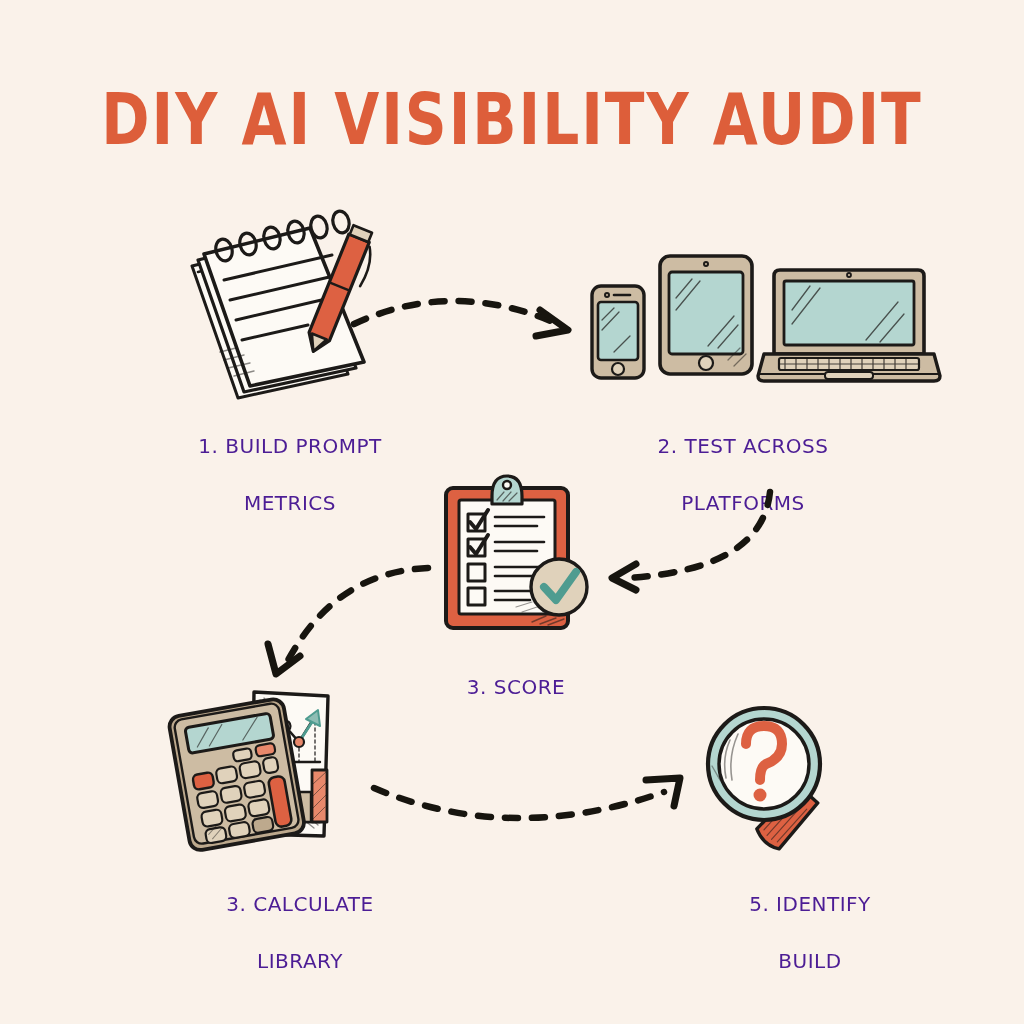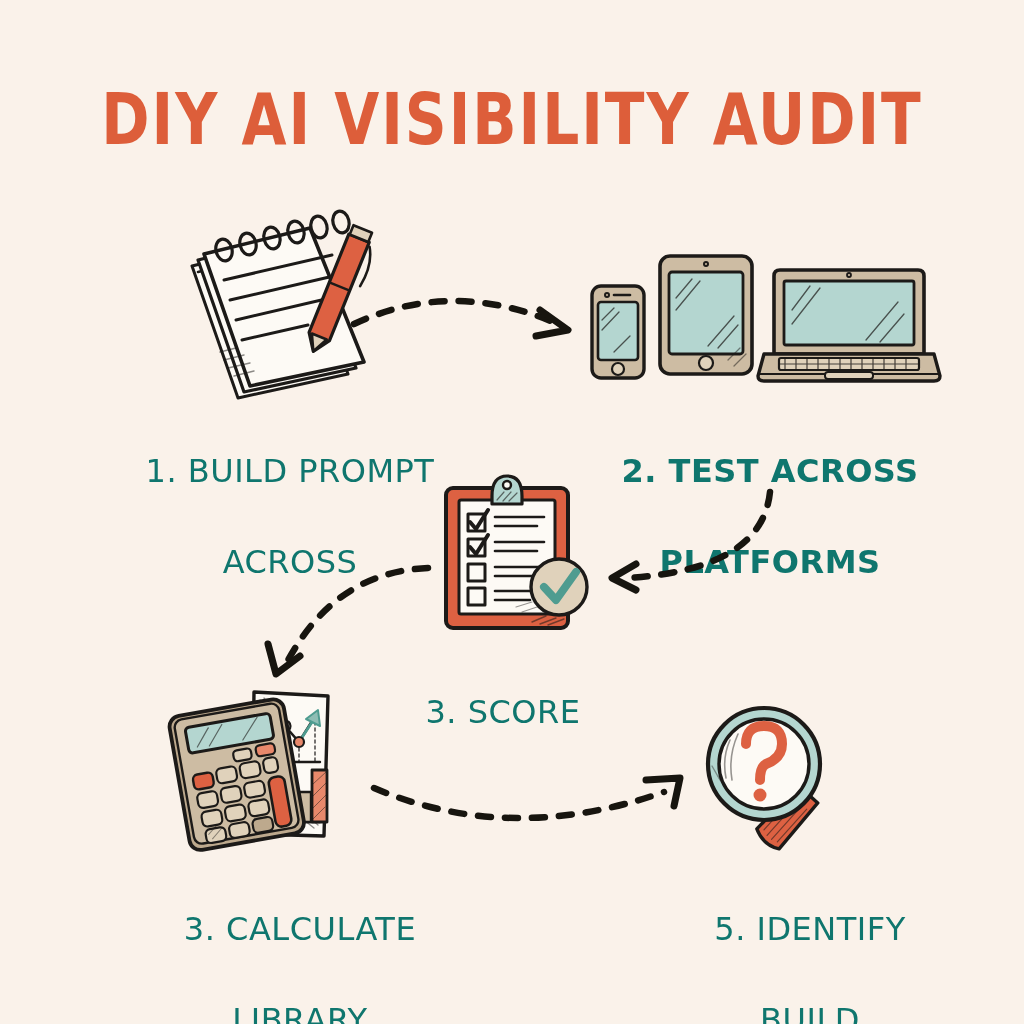--- a/index.html
+++ b/index.html
@@ -29,25 +29,25 @@
     color: #dd5e3a;
     transform: scaleY(1.18) scaleX(0.97);
     transform-origin: center top;
     white-space: nowrap;
   }
   
   .step-label {
     position: absolute;
     text-align: center;
     font-family: "DejaVu Sans", sans-serif;
-    font-size: 32px;
+    font-size: 20px;
     font-weight: 400;
     line-height: 1.42;
     letter-spacing: 0.5px;
-    color: #0f766e;
+    color: #4c1d95;
     white-space: pre-line;
   }
   .step-label .ln { display: block; }
   
   .art {
     position: absolute;
     pointer-events: none;
   }
   svg { display: block; overflow: visible; }
   .ink   { stroke: #1c1a18; fill: none; stroke-linecap: round; stroke-linejoin: round; }
@@ -117,21 +117,21 @@
         <path class="orange ink" style="stroke-width:3.2" d="M142,10 L164,10 L164,116 L153,132 L142,116 Z"></path>
         <path class="tan-l ink" style="stroke-width:2.6" d="M145,116 L161,116 L153,132 Z"></path>
         <path class="tan-l ink" style="stroke-width:2.6" d="M143,0 L163,0 L163,10 L143,10 Z"></path>
         <path class="ink" style="stroke-width:2.4" d="M142,62 L164,62"></path>
         <path class="ink" style="stroke-width:2.6" d="M166,14 Q176,30 172,54"></path>
       </g>
     </svg>
   </div>
   <div class="step-label" style="left:60px; top:404px; width:460px;">
     <span class="ln">1. BUILD PROMPT</span>
-    <span class="ln">ACROSS</span>
+    <span class="ln">METRICS</span>
   </div>
 
   <div class="art" style="left:340px; top:280px;">
     <svg width="260" height="80" viewBox="0 0 260 80">
       <path class="arrow-path" d="M14,44 Q112,-2 218,44"></path>
       <path class="arrow-head" d="M200,30 L228,50 L196,56"></path>
     </svg>
   </div>
 
   <div class="art" style="left:588px; top:248px;">
@@ -193,21 +193,21 @@
             <path d="M285,110 L285,122"></path>
           <path d="M296,110 L296,122"></path>
             <path d="M307,110 L307,122"></path>
             <path d="M318,110 L318,122"></path>
           <path d="M191,116 L331,116"></path>
         </g>
         <rect class="tan-l ink" style="stroke-width:2" x="237" y="124" width="48" height="7" rx="3"></rect>
       </g>
     </svg>
   </div>
-  <div class="step-label" style="left:560px; top:404px; width:420px;font-weight:bold;">
+  <div class="step-label" style="left:533px; top:404px; width:420px;">
     <span class="ln">2. TEST ACROSS</span>
     <span class="ln">PLATFORMS</span>
   </div>
 
   <div class="art" style="left:592px; top:486px;">
     <svg width="200" height="120" viewBox="0 0 200 120">
       <path class="arrow-path" d="M178,6 Q170,84 34,92"></path>
       <path class="arrow-head" d="M44,78 L20,92 L44,104"></path>
     </svg>
   </div>
@@ -252,21 +252,21 @@
       <g class="ink" style="stroke-width:1.4; opacity:.55">
         <path d="M92,148 L106,142"></path>
           <path d="M100,150 L116,144"></path>
           <path d="M108,151 L124,145"></path>
       </g>
 
       <circle class="tan-l ink" style="stroke-width:3.4" cx="119" cy="113" r="28"></circle>
       <path class="ink" style="stroke:#4f9c90; stroke-width:8" d="M104,113 L116,126 L136,98"></path>
     </svg>
   </div>
-  <div class="step-label" style="left:353px; top:645px; width:300px;">
+  <div class="step-label" style="left:366px; top:645px; width:300px;">
     <span class="ln">3. SCORE</span>
   </div>
 
   <div class="art" style="left:242px; top:536px;">
     <svg width="200" height="145" viewBox="0 0 200 145">
       <path class="arrow-path" d="M186,32 Q92,36 44,128"></path>
       <path class="arrow-head" d="M26,108 L34,138 L58,120"></path>
     </svg>
   </div>
 

